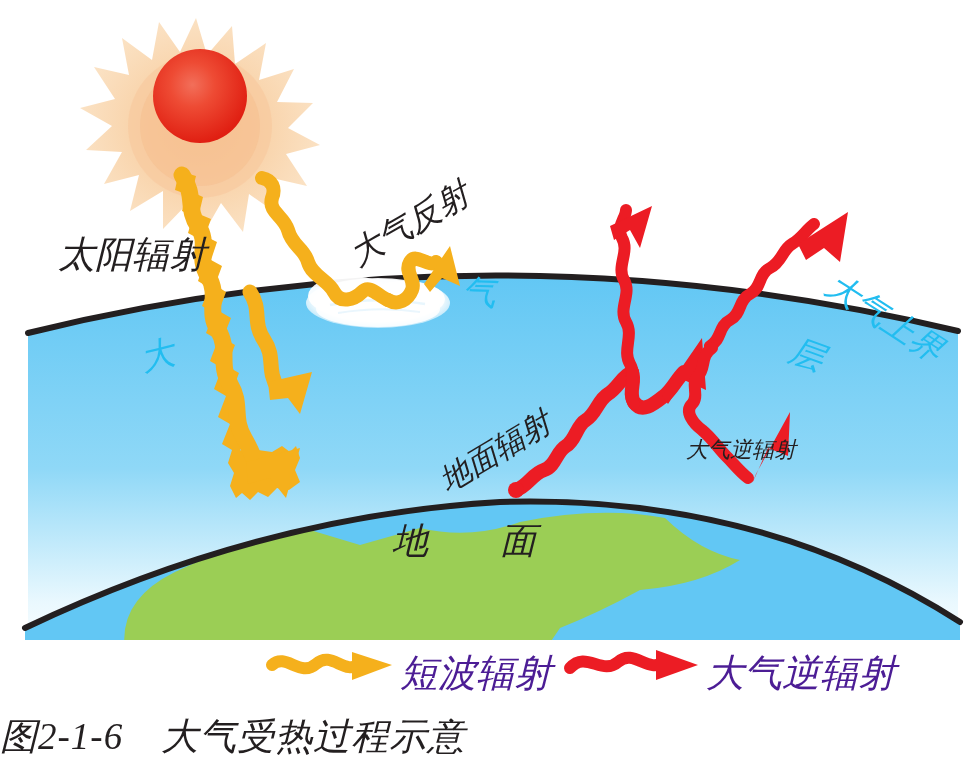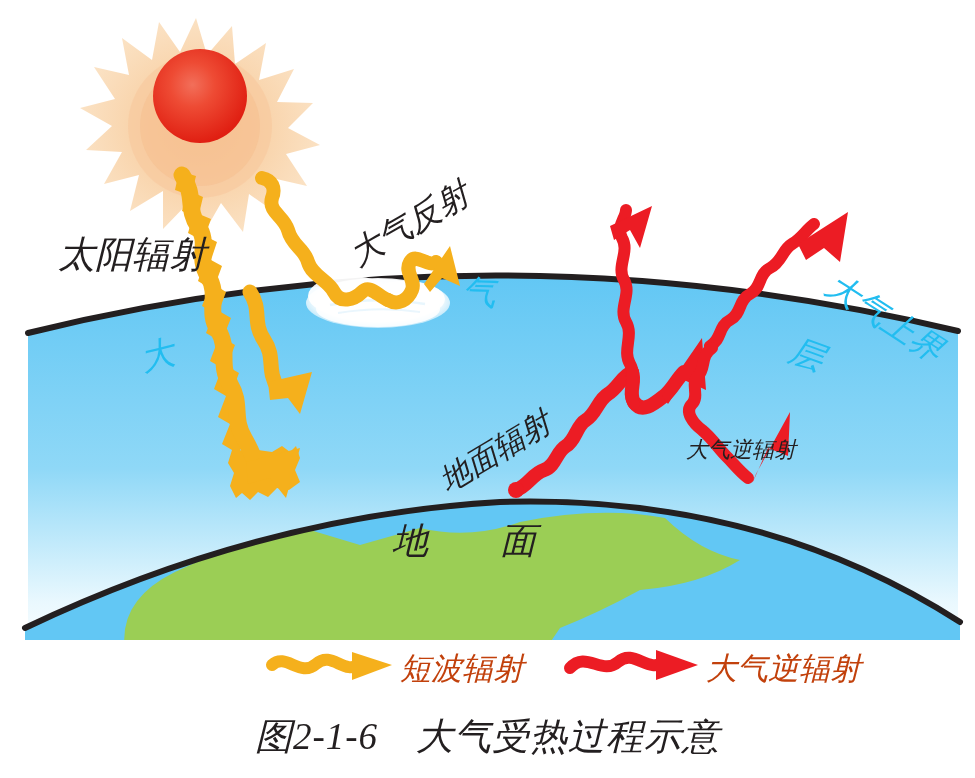--- a/index.html
+++ b/index.html
@@ -39,30 +39,30 @@
     color: #231f20;
   }
   .lbl-cyan {
     color: #22bdf0;
   }
   .caption {
     position: absolute;
     left: 0;
     top: 712px;
     width: 975px;
-    text-align: center;
+    text-align: left;
     font-family: "Liberation Serif", "DejaVu Serif", serif;
     font-size: 37px;
     color: #231f20;
     letter-spacing: 1px;
   }
   .legend-text {
     position: absolute;
-    font-size: 31px;
-    color: #c2410c;
+    font-size: 38px;
+    color: #4c1d95;
     white-space: nowrap;
   }
 </style>
 </head>
 <body>
 
 <div id="stage">
 
   <svg id="scene" viewBox="0 0 975 778" xmlns="http://www.w3.org/2000/svg">
     <defs>

